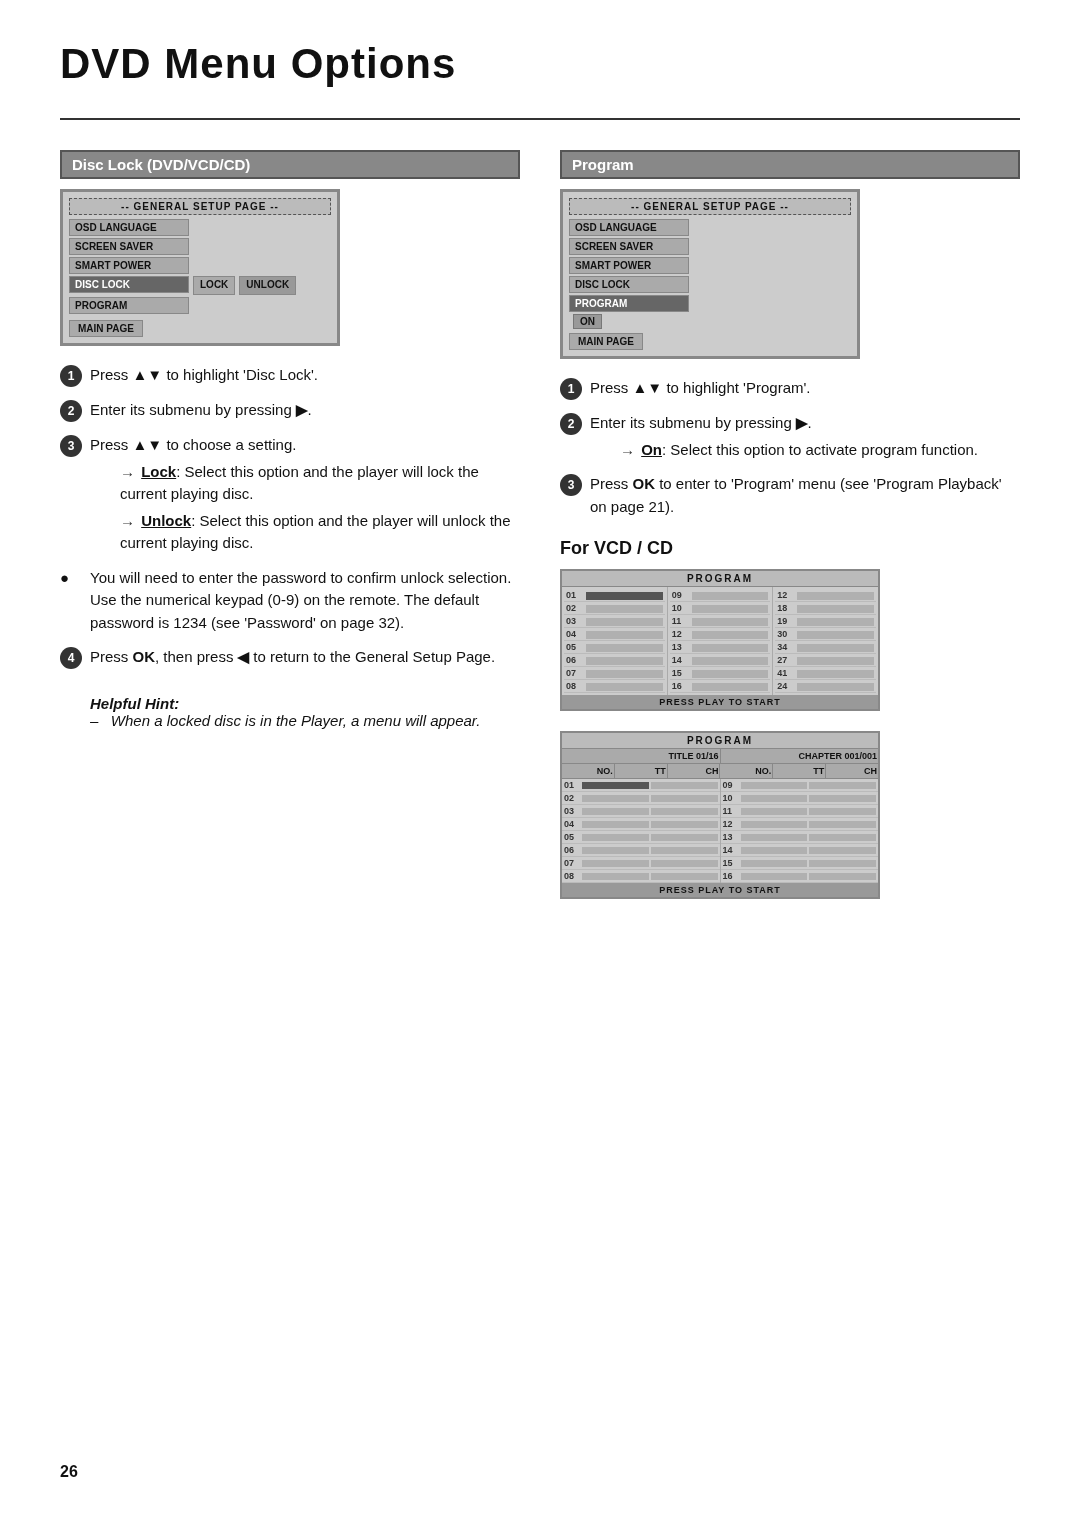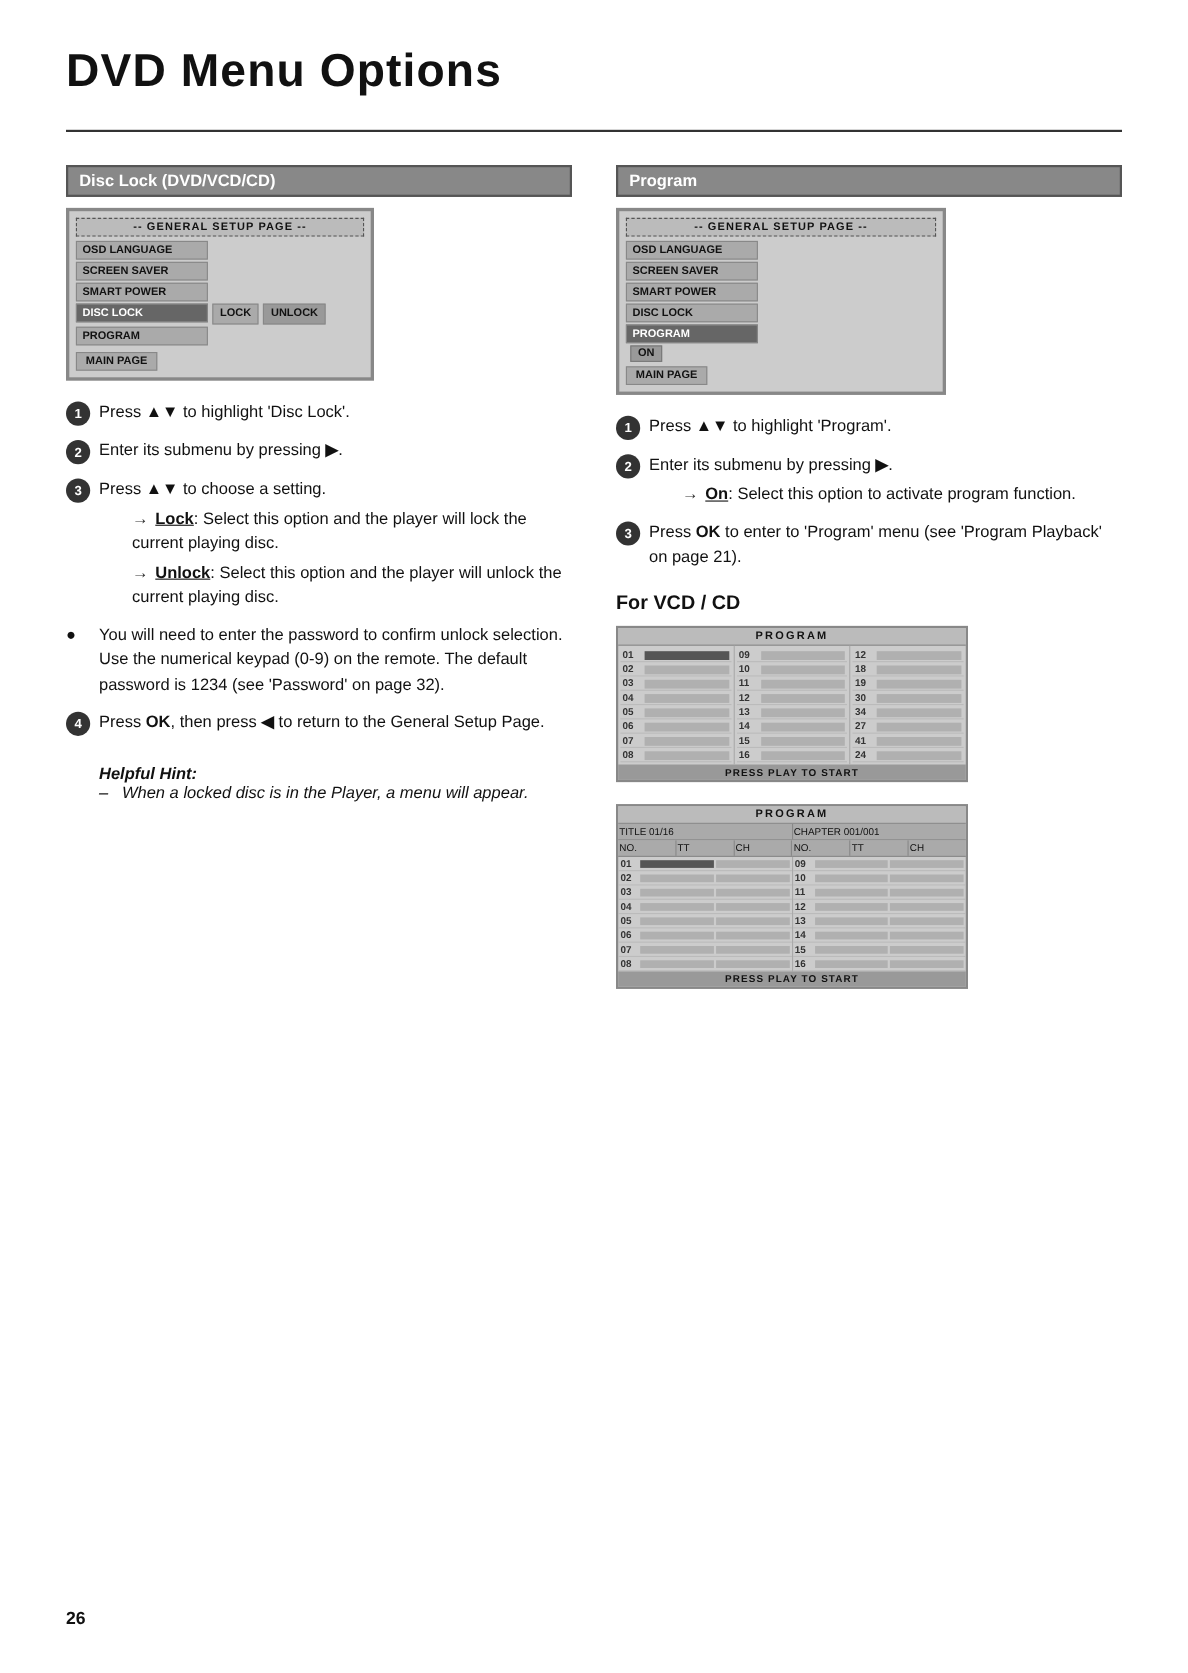--- a/index.html
+++ b/index.html
@@ -268,24 +268,24 @@
     }
 
     .dvd-table .dvd-header-row {
       display: flex;
       background: #aaa;
       border-bottom: 1px solid #888;
     }
 
     .dvd-header-cell {
       flex: 1;
-      text-align: left;
+      text-align: right;
       padding: 2px 1px;
       border-right: 1px solid #888;
-      font-weight: normal;
+      font-weight: bold;
       font-size: 9px;
     }
 
     .dvd-header-cell:last-child {
       border-right: none;
     }
 
     .dvd-body {
       display: flex;
     }

